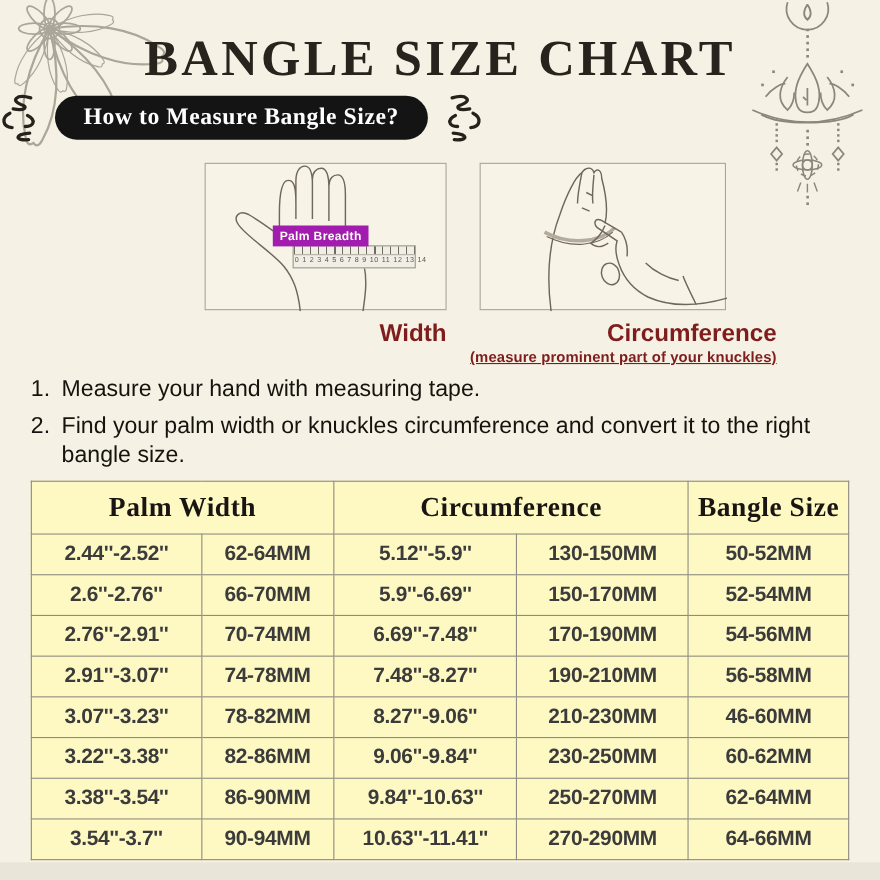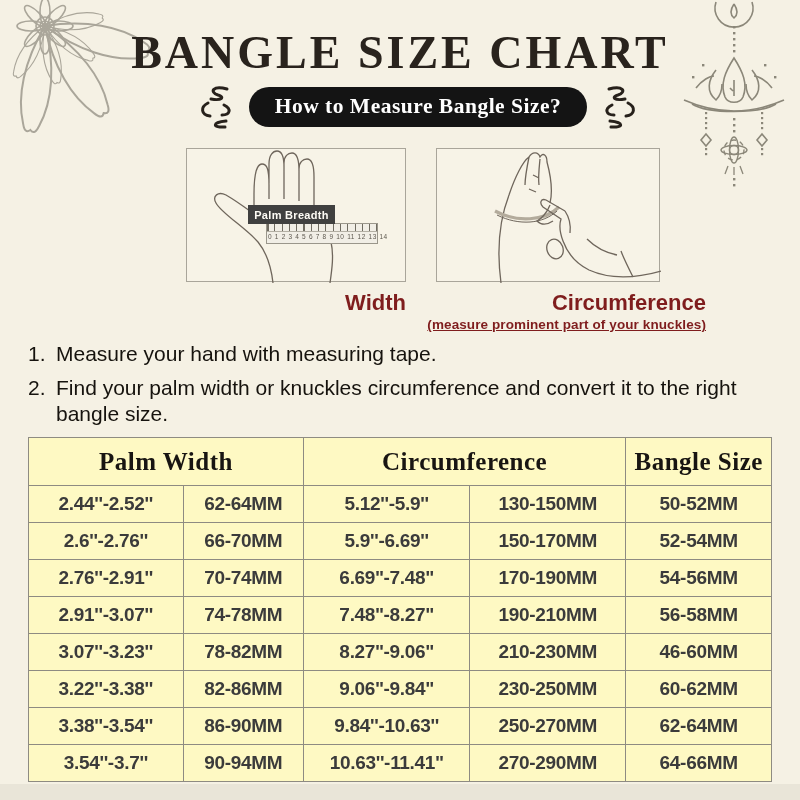--- a/index.html
+++ b/index.html
@@ -14,21 +14,21 @@
   .mandala-wrap svg{ position:absolute; left:-12px; top:-14px; }
   .lotus-wrap{ position:absolute; left:668px; top:0; width:132px; height:192px; }
   
   .title{
     position:absolute; left:0; top:26px; width:100%; text-align:center;
     font-family:"Liberation Serif", serif; font-weight:bold; font-size:46px;
     letter-spacing:3px; color:#29231d;
   }
   .pill-row{
     position:absolute; left:0; top:84px; width:100%;
-    display:flex; justify-content:center; align-items:center; gap:14px;padding-left:36px;
+    display:flex; justify-content:flex-start; align-items:center; gap:14px;
   }
   .pill{
     background:#141414; color:#fff; border-radius:20px;
     padding:7px 26px 8px; font-family:"Liberation Serif", serif;
     font-weight:bold; font-size:21.5px; letter-spacing:0.5px;
   }
   .flourish svg{ display:block; }
   .flourish.right svg{ transform:scaleX(-1); }
   
   .hand-box{
@@ -49,21 +49,21 @@
       repeating-linear-gradient(to right, #6f6b61 0 1.5px, transparent 1.5px 36.5px);
     border-bottom:1px solid #b3afa4;
   }
   .ruler-numbers{
     position:absolute; left:1px; top:9px; width:108px;
     font-size:6.5px; color:#5c574e; letter-spacing:0.5px; word-spacing:0.4px;
     white-space:nowrap;
   }
   .ruler-label{
     position:absolute; left:61px; top:56px; width:87px; height:19px;
-    background:#404040; color:#fdfbf5; font-size:11px; font-weight:bold;
+    background:#a21caf; color:#fdfbf5; font-size:11px; font-weight:bold;
     display:flex; align-items:center; justify-content:center; letter-spacing:0.3px;
   }
   
   .caption{ position:absolute; text-align:right; font-weight:bold; color:#7f1d1d; }
   .caption.width{ left:186px; top:290px; width:220px; font-size:22px; }
   .caption.circ{ left:386px; top:290px; width:320px; font-size:22px; }
   .caption .note{ display:block; font-size:13.5px; font-weight:bold; margin-top:1px; letter-spacing:0.1px;text-decoration:underline; }
   
   .instructions{ position:absolute; left:28px; top:341px; width:740px; font-size:21px; color:#16130e; }
   .instr-item{ position:relative; padding-left:28px; margin-bottom:7px; line-height:1.27; }

